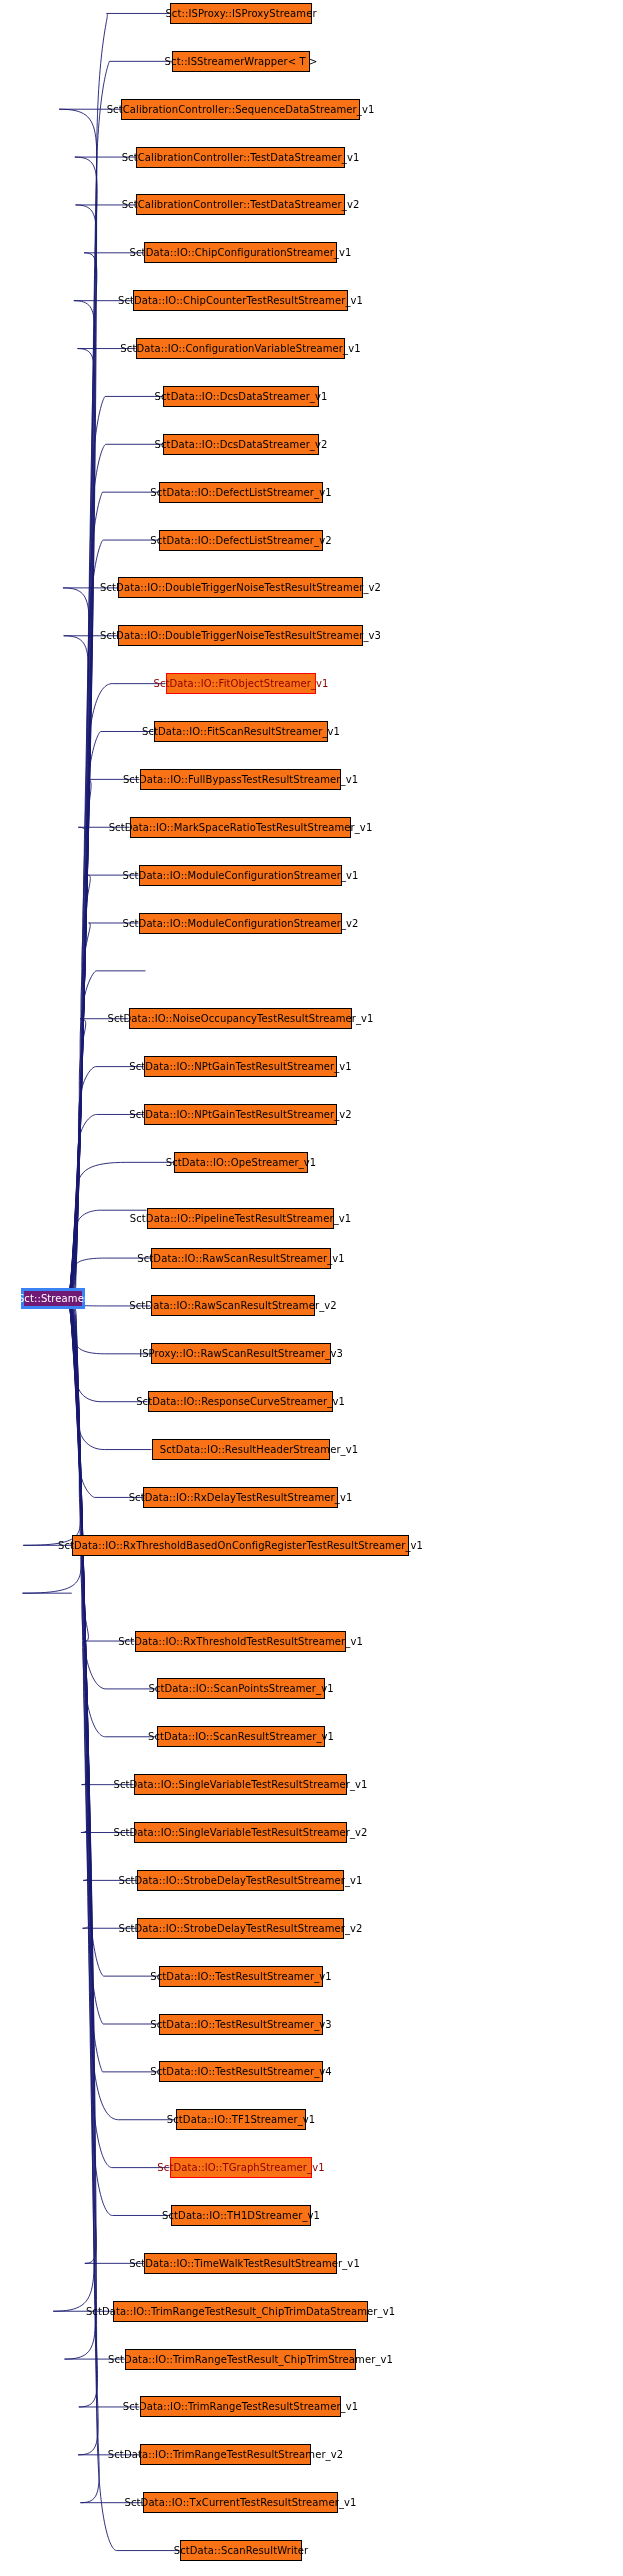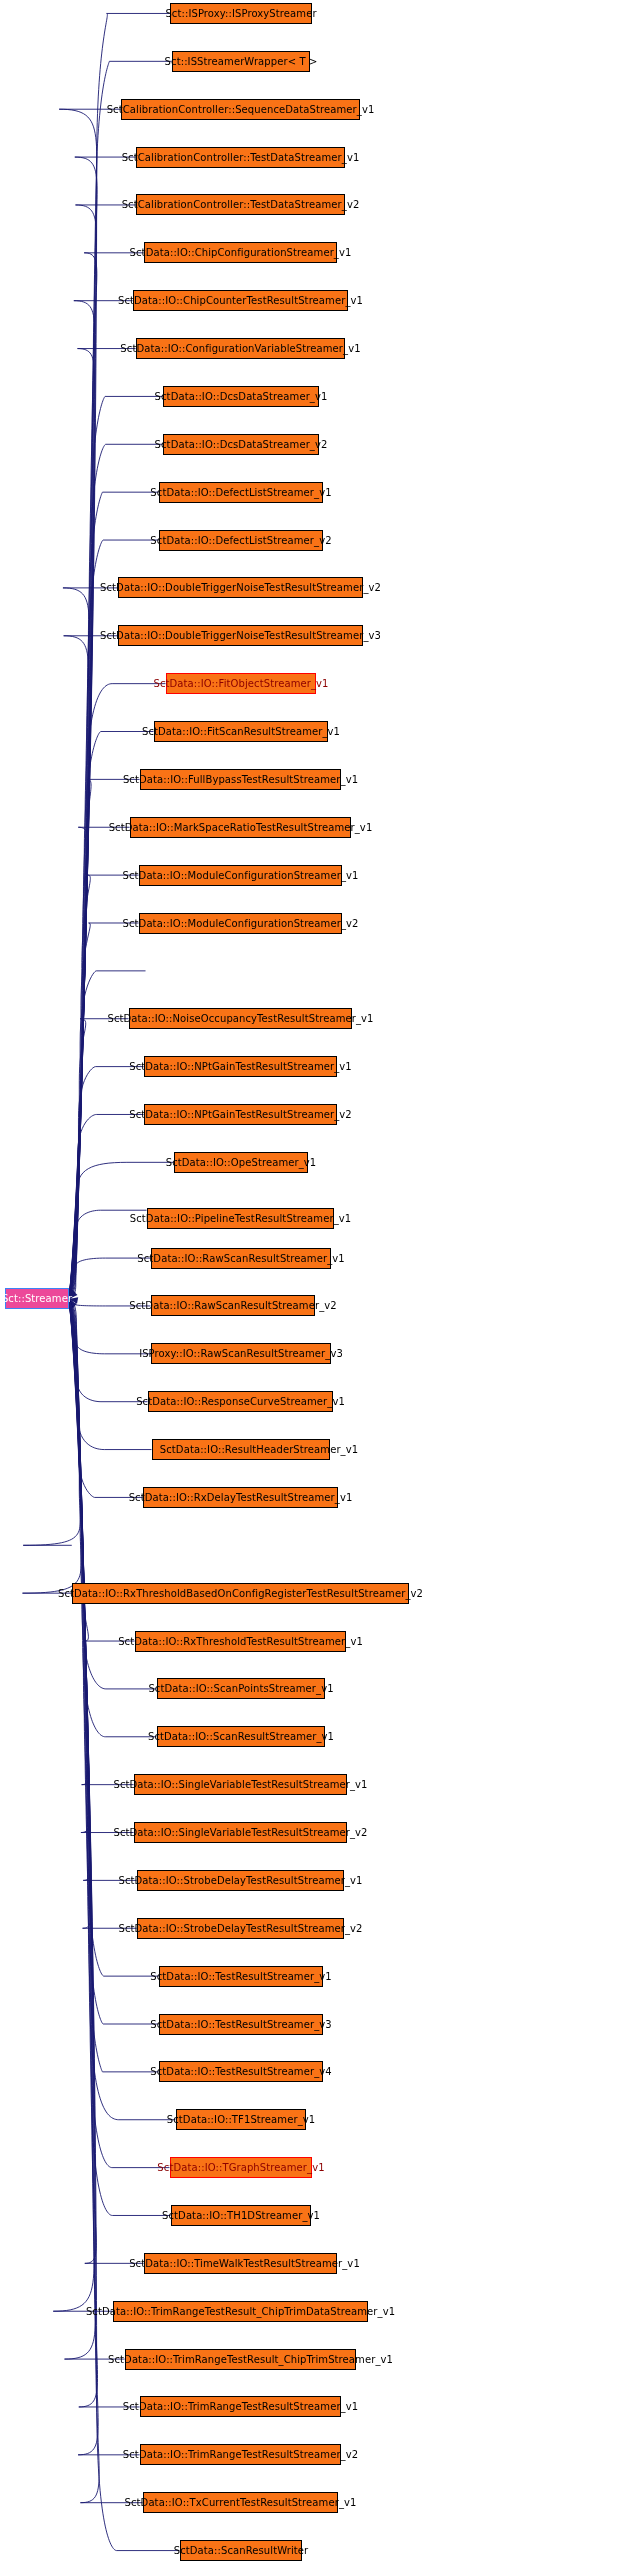--- a/index.html
+++ b/index.html
@@ -32,25 +32,26 @@
     white-space:nowrap;
     display:flex;
     align-items:center;
     justify-content:center;
     height:21px;
     letter-spacing:0.1px;
     cursor:pointer;
     z-index:3;
   }
   .node.root{
-    background:#ec4899;
+    background:#701a75;
     color:#ffffff;
-    border:1px solid #3b82f6;
+    border:3px solid #3b82f6;
     font-weight:normal;
     cursor:default;
+    margin-left:16px;
   }
   .node.highlight{
     border:1px solid #ff0000;
     color:#8b0000;
   }
   .node-label{
     display:block;
     padding:0 6px;
     pointer-events:none;
   }
@@ -261,22 +262,22 @@
     </div>
     <div class="node" style="left: 148px; top: 1391px; width: 185px;">
       <span class="node-label">SctData::IO::ResponseCurveStreamer_v1</span>
     </div>
     <div class="node" style="left: 152px; top: 1439px; width: 178px; padding-left: 36px;">
       <span class="node-label">SctData::IO::ResultHeaderStreamer_v1</span>
     </div>
     <div class="node" style="left: 143px; top: 1487px; width: 195px;">
       <span class="node-label">SctData::IO::RxDelayTestResultStreamer_v1</span>
     </div>
-    <div class="node" style="left: 72px; top: 1583px; width: 337px;">
-      <span class="node-label">SctData::IO::RxThresholdBasedOnConfigRegisterTestResultStreamer_v2</span>
+    <div class="node" style="left: 72px; top: 1535px; width: 337px;">
+      <span class="node-label">SctData::IO::RxThresholdBasedOnConfigRegisterTestResultStreamer_v1</span>
     </div>
     <div class="node" style="left: 135px; top: 1631px; width: 211px;">
       <span class="node-label">SctData::IO::RxThresholdTestResultStreamer_v1</span>
     </div>
     <div class="node" style="left: 157px; top: 1678px; width: 168px;">
       <span class="node-label">SctData::IO::ScanPointsStreamer_v1</span>
     </div>
     <div class="node" style="left: 157px; top: 1726px; width: 168px;">
       <span class="node-label">SctData::IO::ScanResultStreamer_v1</span>
     </div>
@@ -315,21 +316,21 @@
     </div>
     <div class="node" style="left: 113px; top: 2301px; width: 255px;">
       <span class="node-label">SctData::IO::TrimRangeTestResult_ChipTrimDataStreamer_v1</span>
     </div>
     <div class="node" style="left: 125px; top: 2349px; width: 231px; padding-left: 20px;">
       <span class="node-label">SctData::IO::TrimRangeTestResult_ChipTrimStreamer_v1</span>
     </div>
     <div class="node" style="left: 140px; top: 2396px; width: 201px;">
       <span class="node-label">SctData::IO::TrimRangeTestResultStreamer_v1</span>
     </div>
-    <div class="node" style="left: 140px; top: 2444px; width: 201px; text-align: right;">
+    <div class="node" style="left: 140px; top: 2444px; width: 171px; text-align: right;">
       <span class="node-label">SctData::IO::TrimRangeTestResultStreamer_v2</span>
     </div>
     <div class="node" style="left: 143px; top: 2492px; width: 195px;">
       <span class="node-label">SctData::IO::TxCurrentTestResultStreamer_v1</span>
     </div>
     <div class="node" style="left: 180px; top: 2540px; width: 122px;">
       <span class="node-label">SctData::ScanResultWriter</span>
     </div>
   </div>
 

